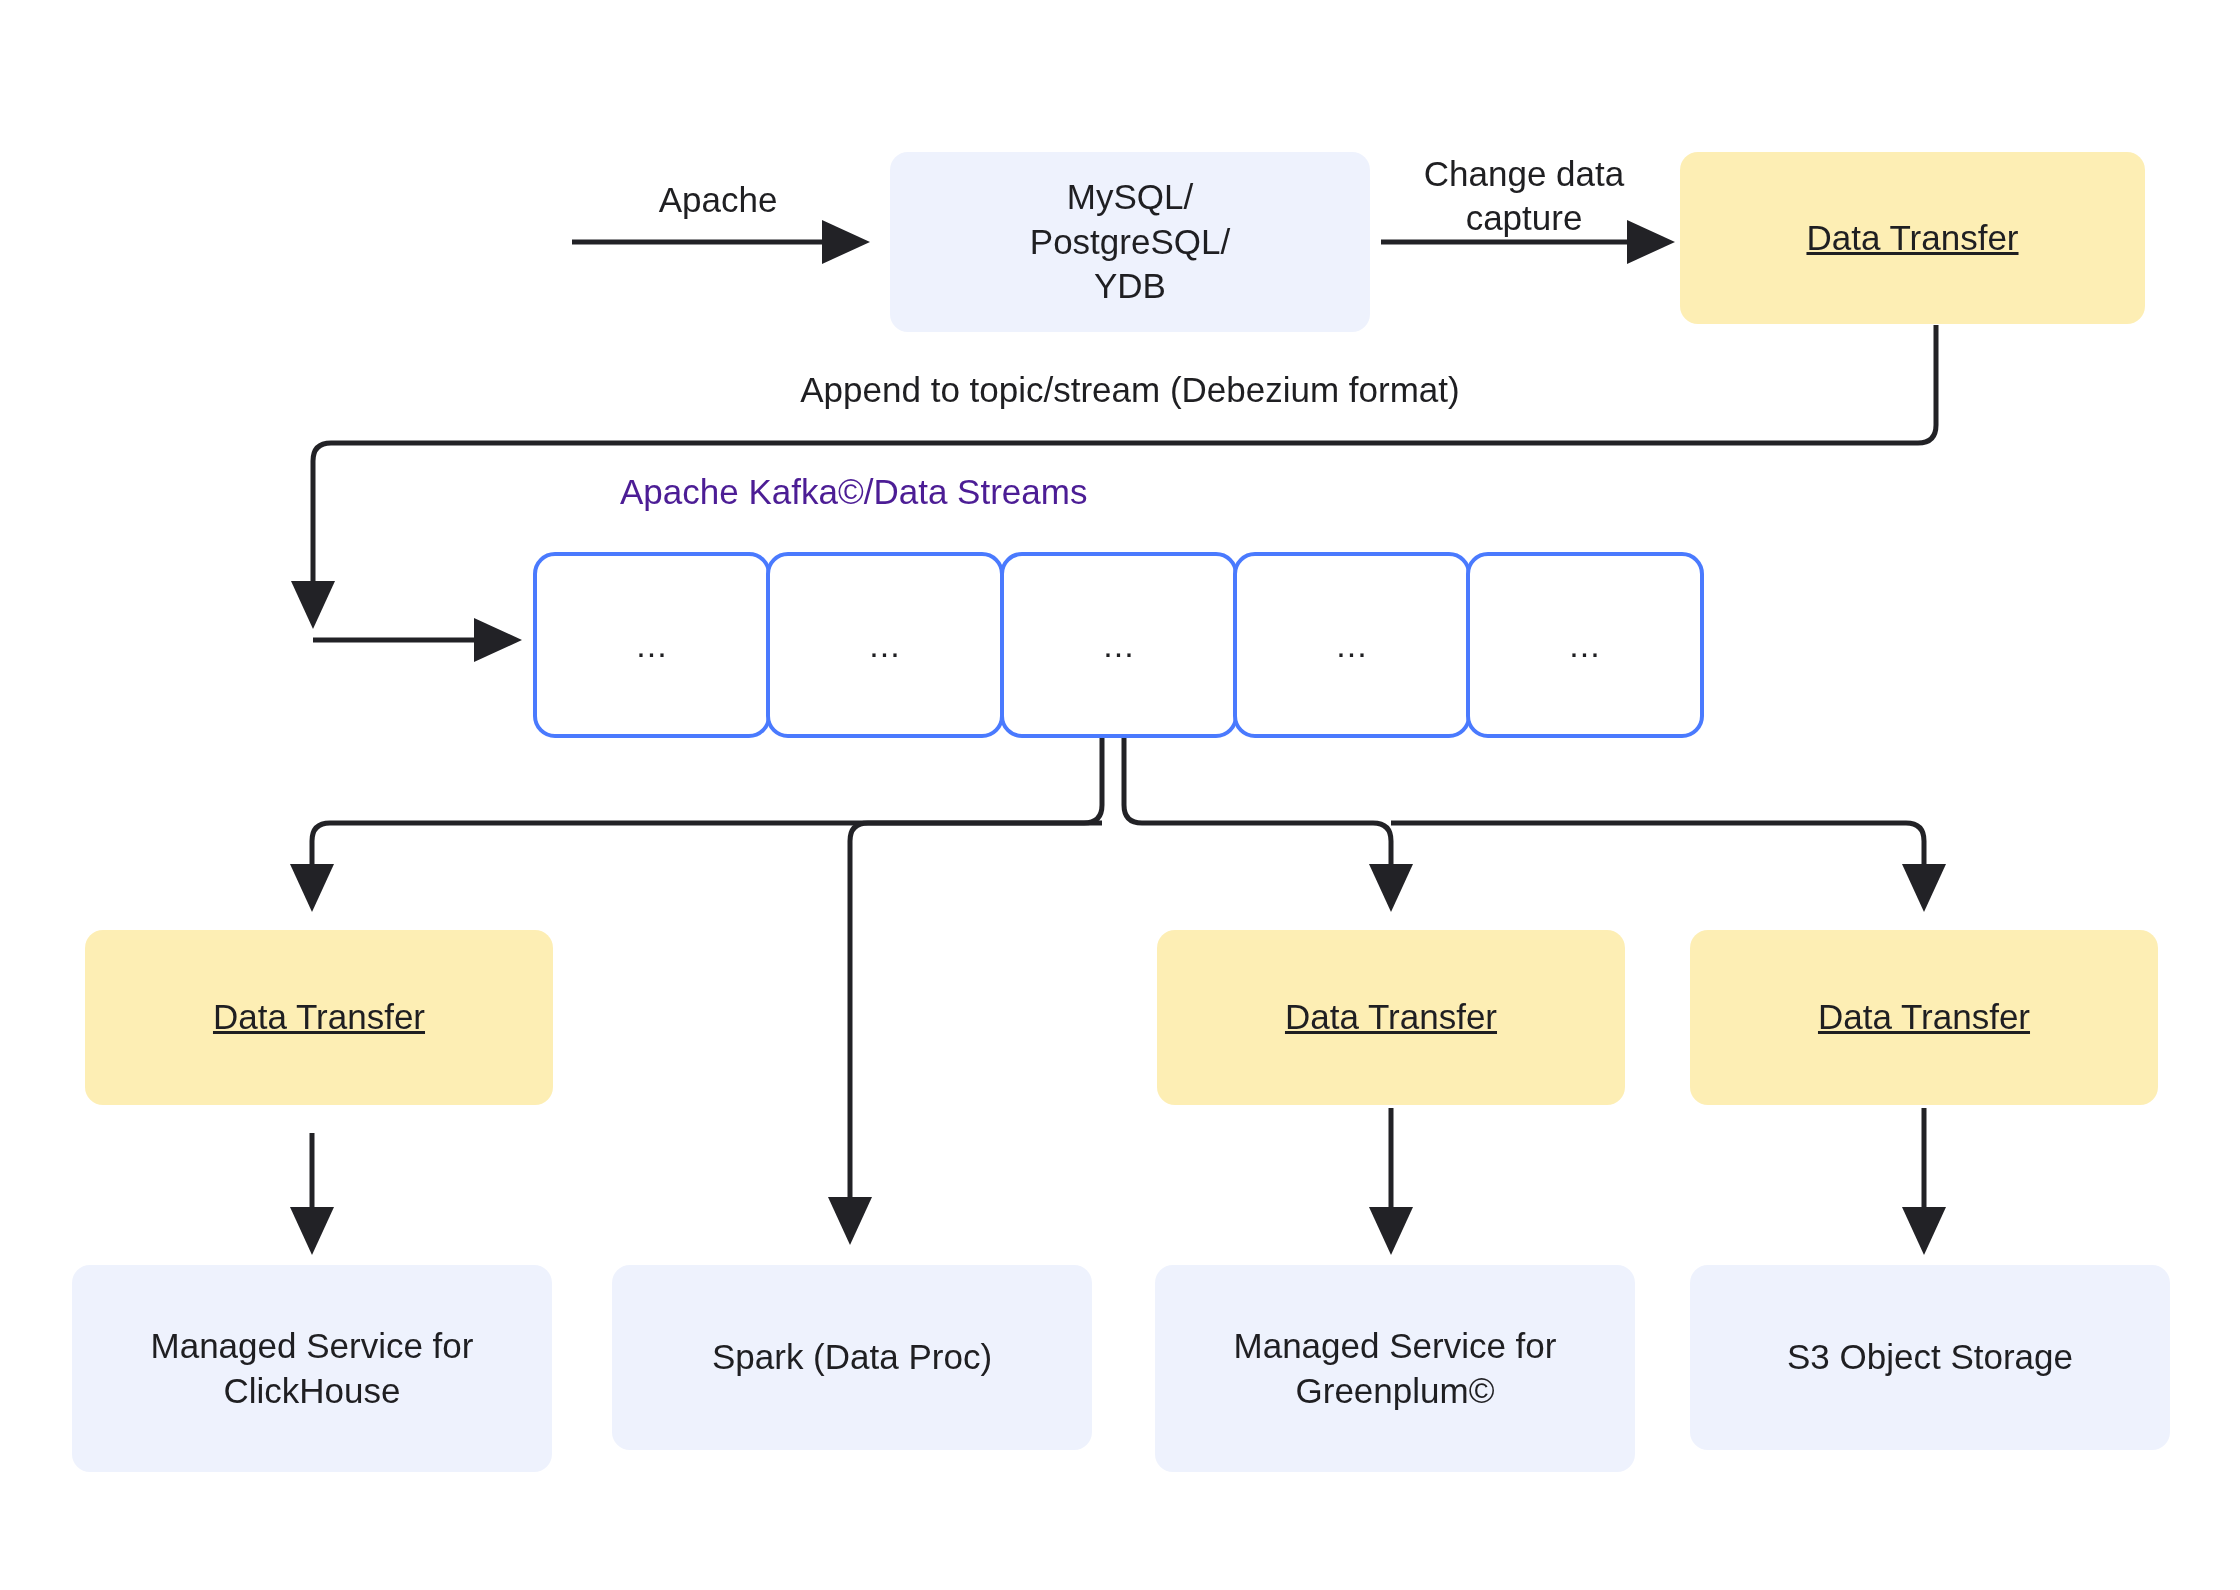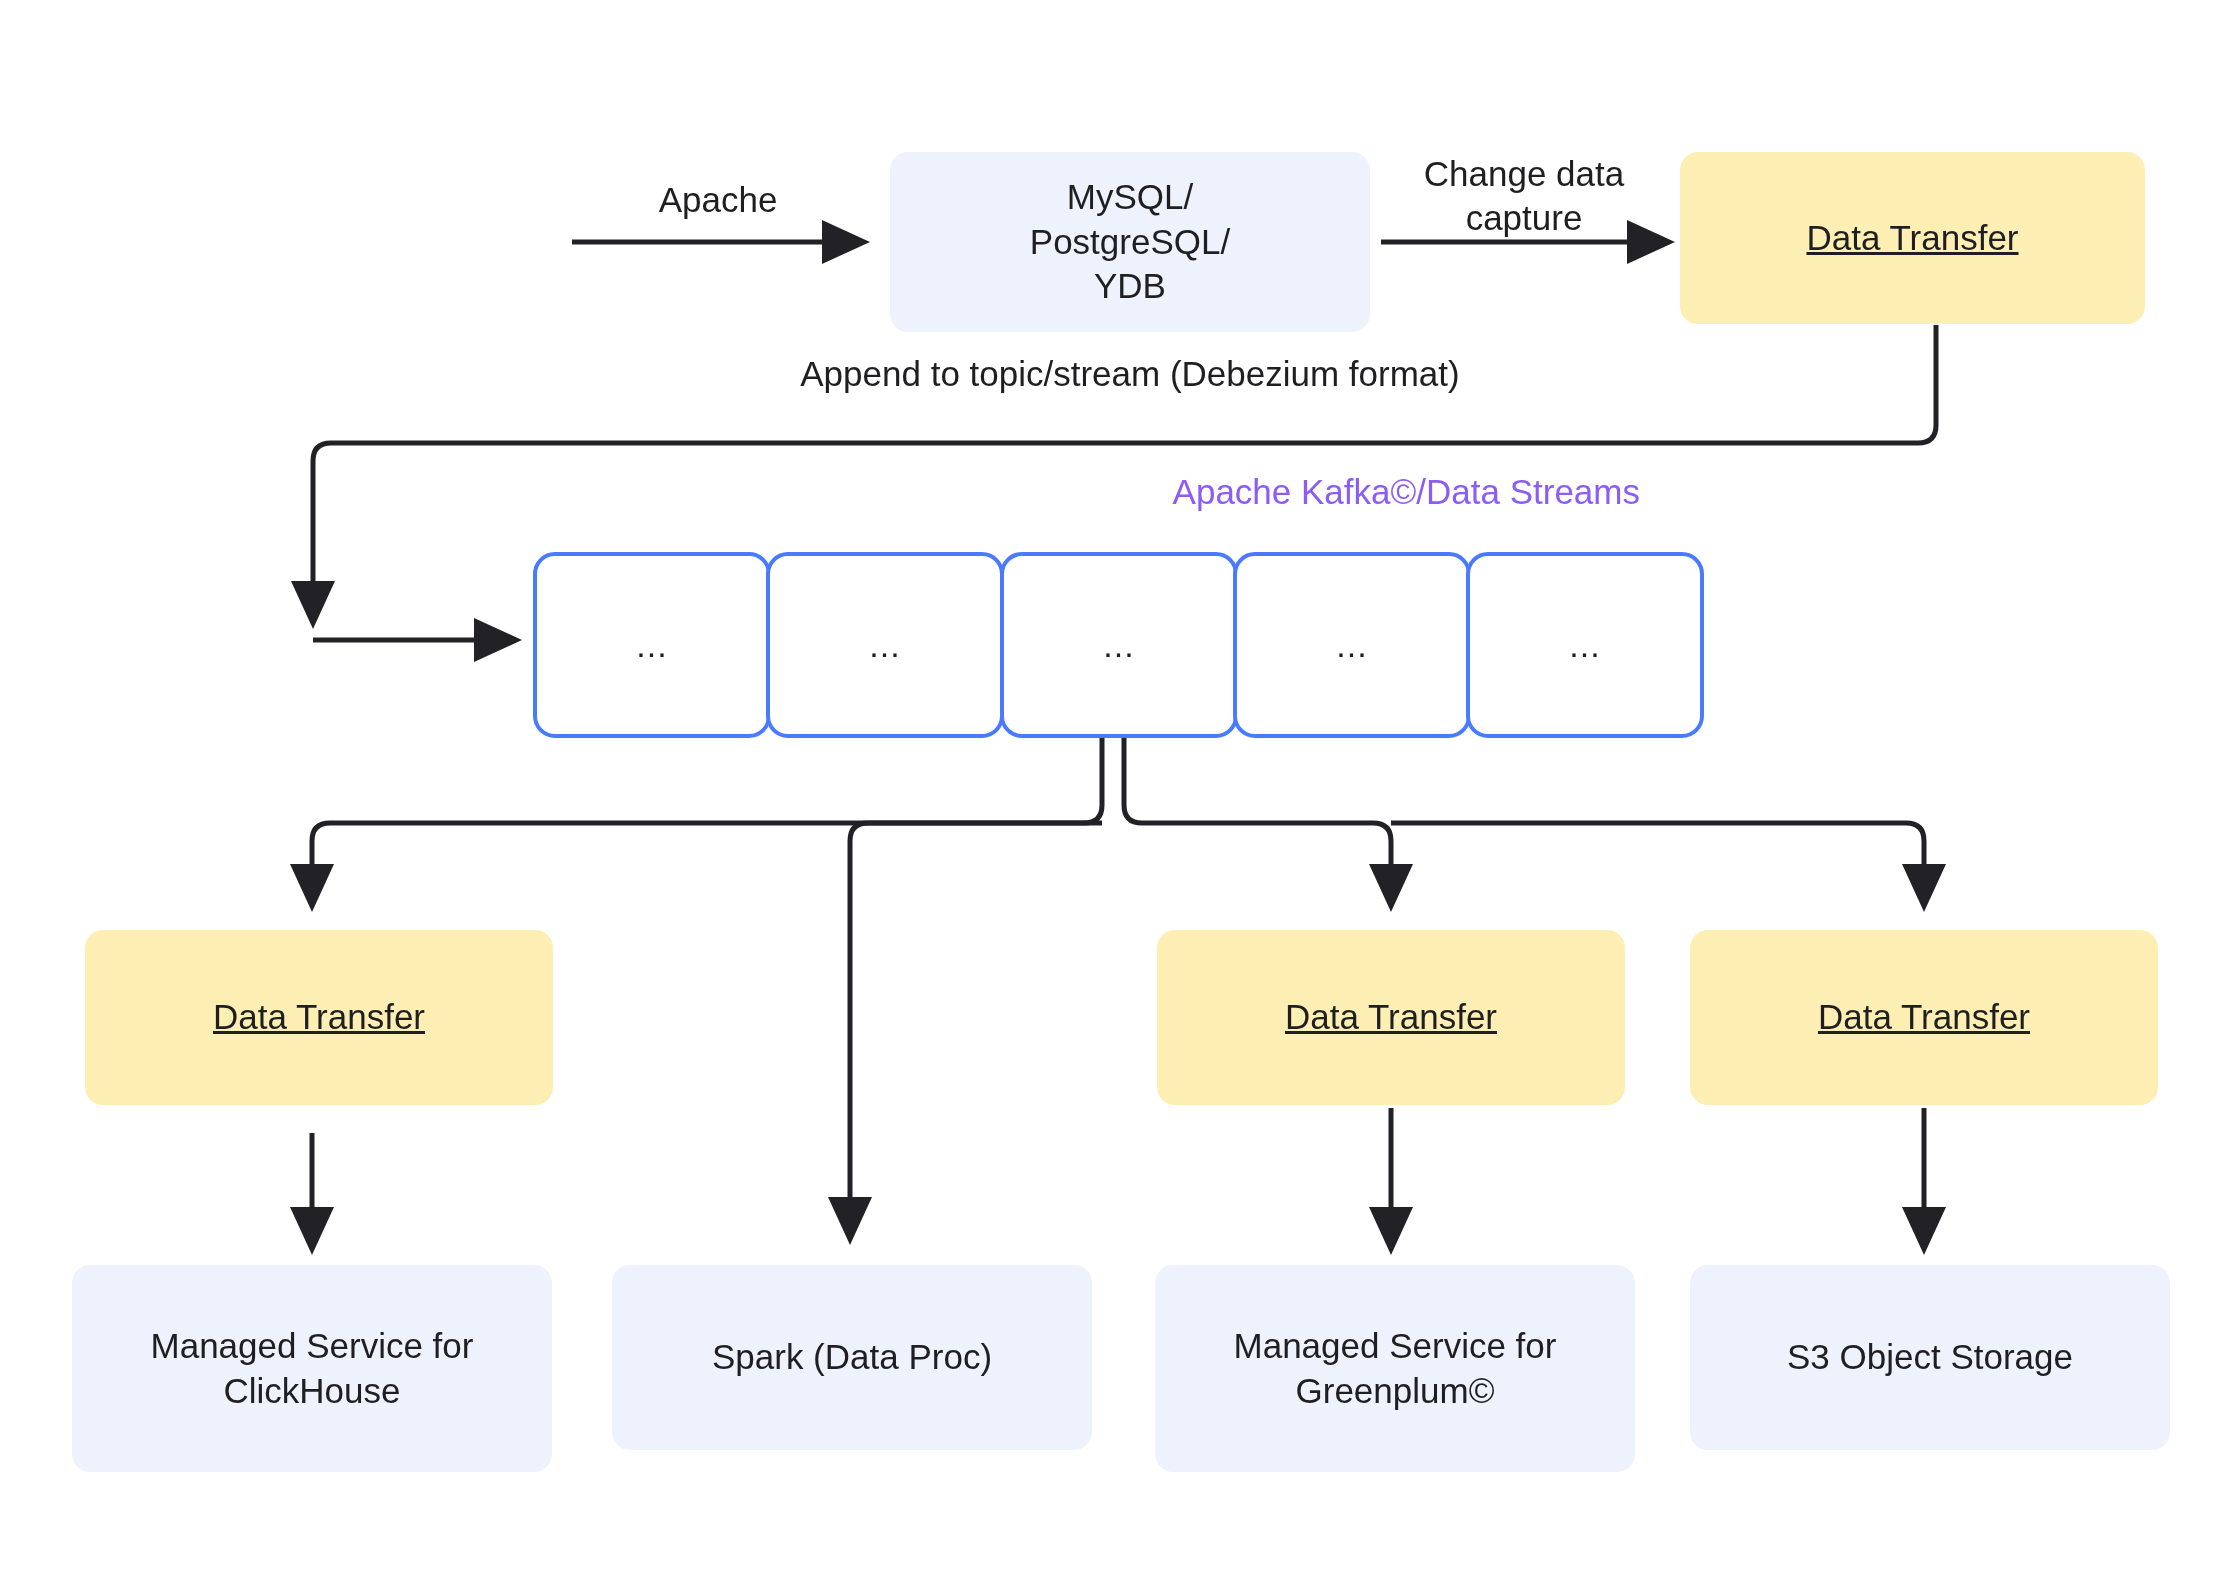--- a/index.html
+++ b/index.html
@@ -52,24 +52,24 @@
   .edge-label{
     position:absolute;
     color:#1f1f22;
     font-size:35px;
     line-height:1.25;
     text-align:center;
     white-space:pre-line;
   }
   .group-label{
     position:absolute;
-    color:#8b5cf6;
+    color:#4c1d95;
     font-size:35px;
     line-height:1.25;
-    text-align:right;
+    text-align:left;
   }
 </style>
 </head>
 <body>
 
 <div id="stage">
 
   <svg id="wires" viewBox="0 0 2240 1590">
     <defs>
       <marker id="arrow" markerWidth="11" markerHeight="11" refX="8.2" refY="5" orient="auto" markerUnits="strokeWidth">
@@ -105,21 +105,21 @@
 YDB</span>
   </div>
 
   <div class="edge-label" style="left:1390px; top:152px; width:268px;"><span style="white-space: pre-line;">Change data
 capture</span></div>
 
   <div class="node yellow" style="left:1680px; top:152px; width:465px; height:172px;">
     <span>Data Transfer</span>
   </div>
 
-  <div class="edge-label" style="left:620px; top:352px; width:1020px;"><span>Append to topic/stream (Debezium format)</span></div>
+  <div class="edge-label" style="left:620px; top:368px; width:1020px;"><span>Append to topic/stream (Debezium format)</span></div>
 
   <div class="group-label" style="left:620px; top:470px; width:1020px;"><span>Apache Kafka©/Data Streams</span></div>
 
   <div class="partition" style="left:533px; top:552px; width:238px; height:186px;">
     <span>...</span>
   </div>
   <div class="partition" style="left:766px; top:552px; width:238px; height:186px;">
     <span>...</span>
   </div>
   <div class="partition" style="left:1000px; top:552px; width:238px; height:186px;">

